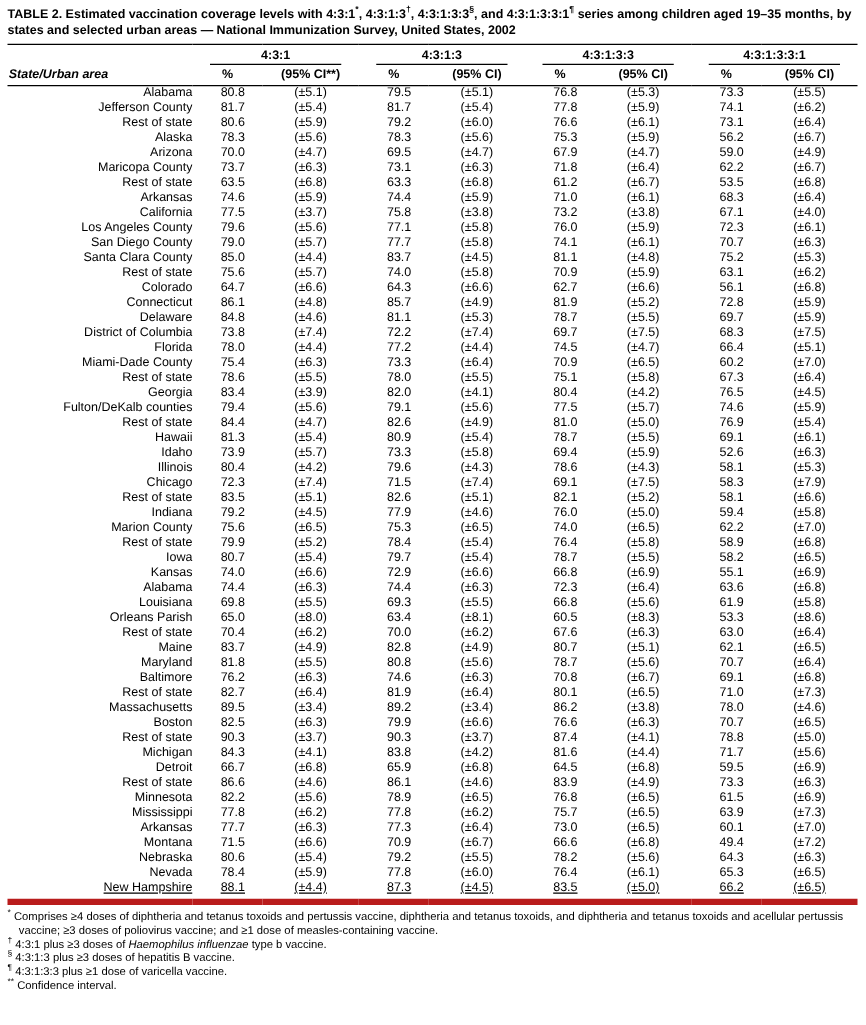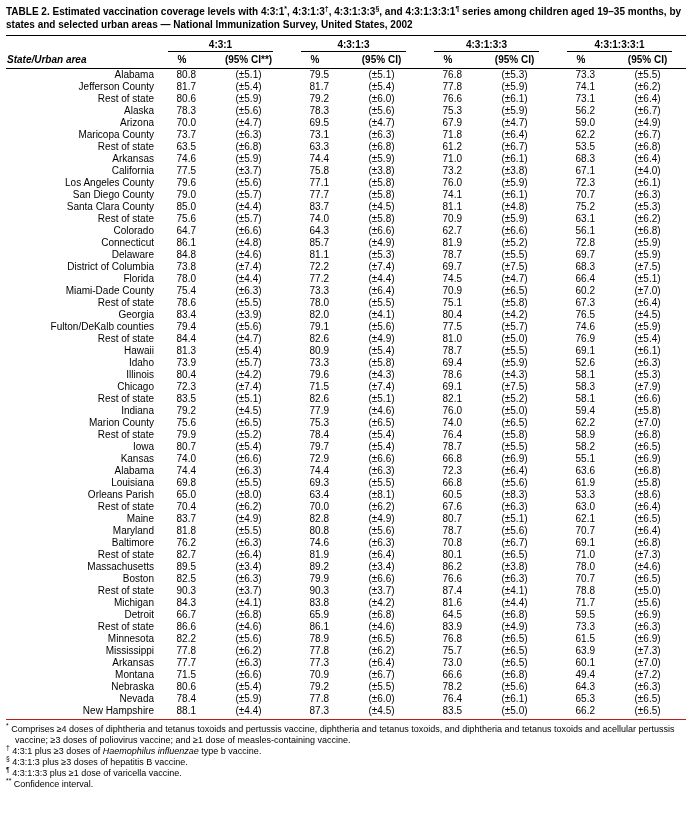--- a/index.html
+++ b/index.html
@@ -45,21 +45,21 @@
   }
   tr.sub-head th.area { text-align: left; padding-left: 1px; font-style: italic; }
   tr.sub-head th.pct  { text-align: center; }
   tr.sub-head th.ci   { text-align: center; }
 
   tbody td { line-height: 12px; padding: 0; white-space: nowrap; }
   tbody td.area { text-align: right; padding-left: 1px; overflow: hidden; }
   tbody td.area.indent { padding-left: 14px; }
   tbody td.pct { text-align: right; padding-right: 14px; }
   tbody td.ci  { text-align: center; }
-  tbody tr:last-child td { border-bottom: 1px solid #b91c1c; padding-bottom: 2px; }
+  tbody tr:last-child td { border-bottom: 5px solid #b91c1c; padding-bottom: 2px; text-decoration: underline; }
 
   .footnotes { margin-top: 4px; font-size: 9px; line-height: 11px; }
   .footnote { padding-left: 9px; text-indent: -9px; }
   .footnote sup { font-size: 75%; }
   .italic { font-style: italic; text-align: right; }
 </style>
 </head>
 <body>
 
 <div class="page">

